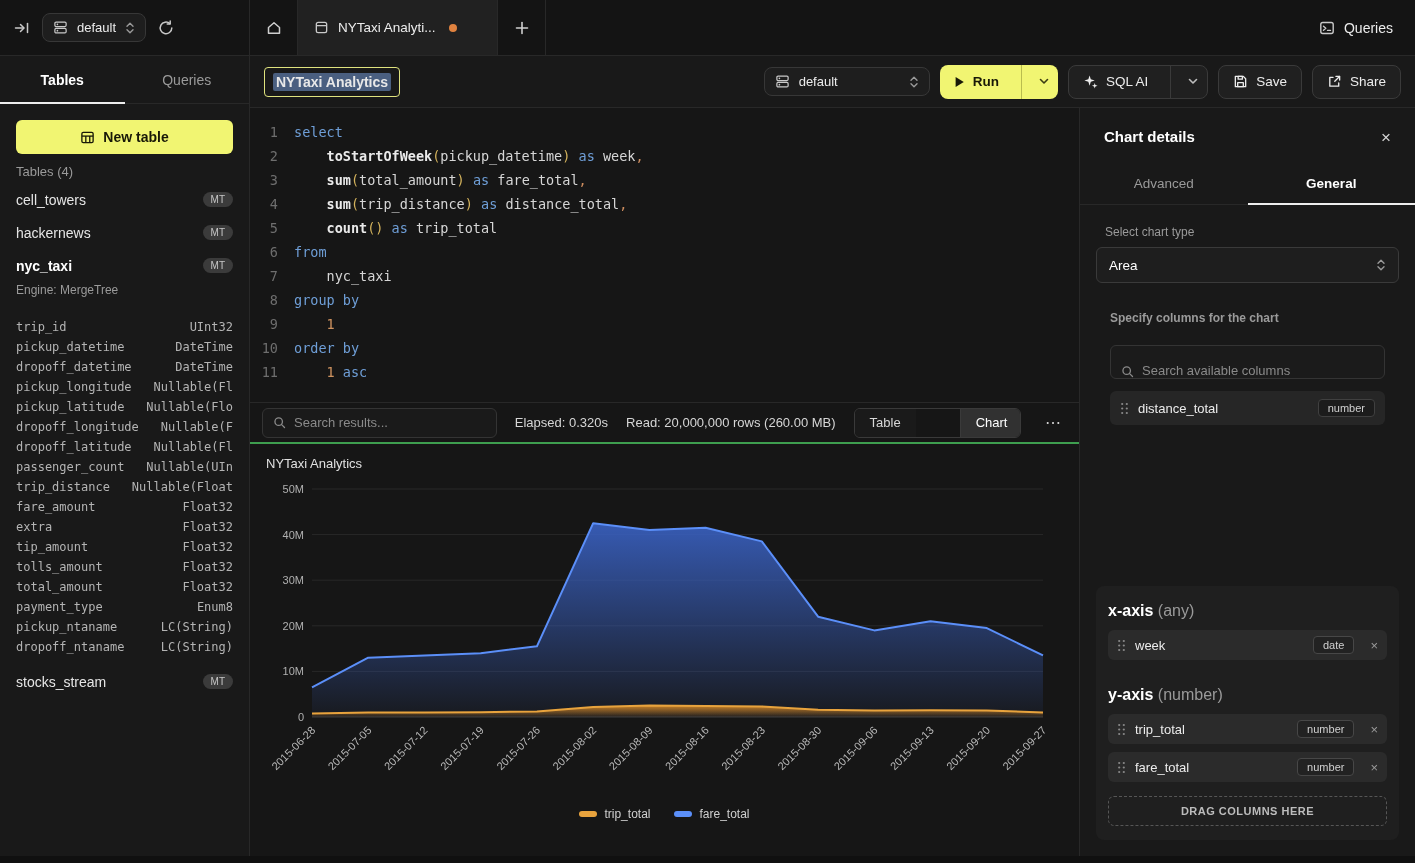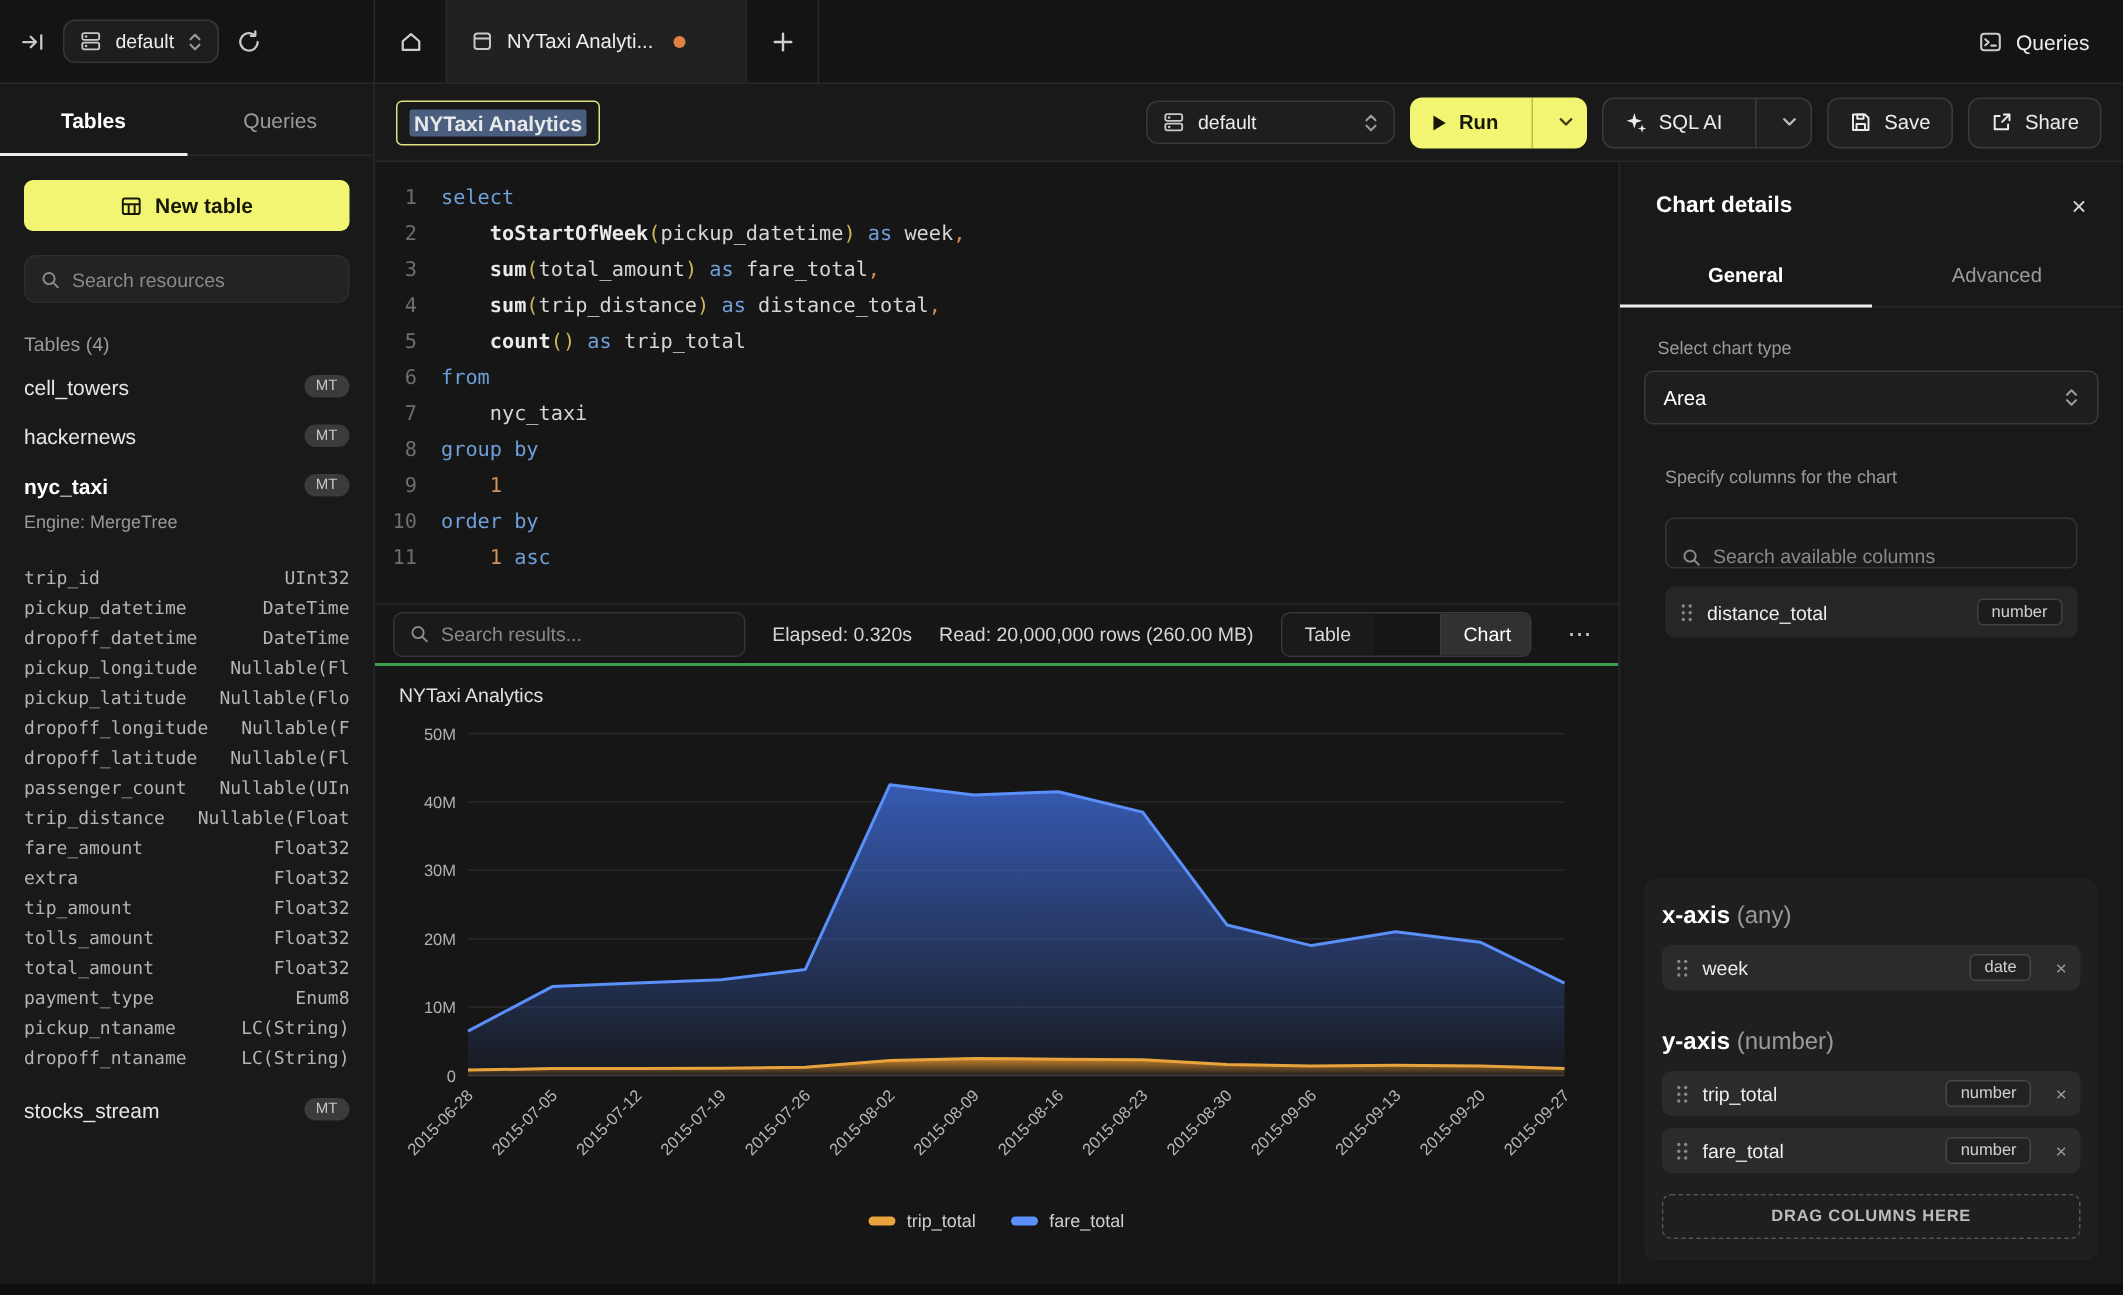--- a/index.html
+++ b/index.html
@@ -101,21 +101,21 @@
   .close-x { color:#d6d6d6; font-size:17px; font-weight:normal; cursor:pointer; }
   .panel-tabs { display:flex; border-bottom:1px solid #282828; flex:0 0 auto; }
   .panel-tab { flex:1; text-align:center; padding:12px 0 13px; font-size:13.5px; color:#9a9a9a; position:relative; cursor:pointer; }
   .panel-tab.active { color:#ffffff; font-weight:bold; }
   .panel-tab.active::after { content:""; position:absolute; left:0; right:0; bottom:-1px; height:2px; background:#ededed; }
   .panel-body { flex:1; display:flex; flex-direction:column; padding:20px 16px 16px; min-height:0; }
   .field-label { font-size:12px; color:#9a9a9a; margin:0 0 8px 9px; }
   .chart-type-select { height:36px; border:1px solid #3a3a3a; border-radius:6px; background:#1e1e1e; display:flex; align-items:center;
                        justify-content:space-between; padding:0 12px; font-size:13.5px; color:#ffffff; cursor:pointer; margin-bottom:28px; }
   .spec-group { margin:0 14px; }
-  .spec-group .field-label { margin-left:0; }
+  .spec-group .field-label { margin-left:0;font-weight:bold; }
   .col-search { height:34px; border:1px solid #343434; border-radius:6px; background:#1b1b1b; display:flex; align-items:flex-end; gap:8px;
                 padding:0 10px; color:#8a8a8a; font-size:13px; cursor:text; margin-bottom:12px;margin-top:20px; }
   .col-item { height:34px; background:#262626; border-radius:6px; display:flex; align-items:center; gap:9px; padding:0 10px; font-size:13px; color:#ececec; cursor:grab; }
   .badge-type { margin-left:auto; background:#1c1c1c; border:1px solid #404040; border-radius:4px; font-size:11px; color:#d0d0d0; padding:2px 9px; }
   .handle { color:#8a8a8a; display:flex; }
   .axis-box { margin-top:auto; background:#1f1f1f; border-radius:8px; padding:12px 12px 14px; }
   .axis-label { text-align:left; font-size:16px; color:#ffffff; font-weight:bold; margin:4px 0 10px; }
   .axis-label .muted { color:#9a9a9a; font-weight:normal; }
   .axis-item { height:30px; background:#2b2b2b; border-radius:6px; display:flex; align-items:center; gap:9px; padding:0 9px; font-size:13px; color:#ececec; margin-bottom:8px; cursor:grab; }
   .axis-item .badge-type { background:#222222; border-color:#474747; }
@@ -210,29 +210,20 @@
       </div>
       <button class="new-table-btn">
         <svg width="15" height="15" viewBox="0 0 16 16" fill="none" stroke="currentColor" stroke-width="1.4">
             <rect x="2" y="2.5" width="12" height="11" rx="1.5"></rect>
             <line x1="2" y1="6.5" x2="14" y2="6.5"></line>
             <line x1="6.2" y1="6.5" x2="6.2" y2="13.5"></line>
             <line x1="10.4" y1="6.5" x2="10.4" y2="13.5"></line>
           </svg>
         <span>New table</span>
       </button>
-      <div class="side-search">
-        <span class="icon-btn" style="color:#8a8a8a">
-          <svg width="13" height="13" viewBox="0 0 16 16">
-              <circle cx="7" cy="7" r="4.6" fill="none" stroke="currentColor" stroke-width="1.6"></circle>
-              <line x1="10.6" y1="10.6" x2="14.2" y2="14.2" stroke="currentColor" stroke-width="1.6" stroke-linecap="round"></line>
-            </svg>
-        </span>
-        <span>Search resources</span>
-      </div>
       <div class="tables-section">
         <div class="section-title">Tables (4)</div>
         <div>
             <div class="tbl-row">
               <span class="tbl-name">cell_towers</span>
               <span class="badge-mt">MT</span>
             </div>
             <div class="tbl-row">
               <span class="tbl-name">hackernews</span>
               <span class="badge-mt">MT</span>
@@ -525,22 +516,22 @@
               </div>
           </div>
         </div>
 
         <aside class="chart-panel">
           <div class="panel-header">
             <span>Chart details</span>
             <span class="close-x">×</span>
           </div>
           <div class="panel-tabs">
+            <div class="panel-tab"><span>Advanced</span></div>
             <div class="panel-tab active"><span>General</span></div>
-            <div class="panel-tab"><span>Advanced</span></div>
           </div>
           <div class="panel-body">
             <div class="field-label">Select chart type</div>
             <div class="chart-type-select">
               <span>Area</span>
               <span class="chev" style="color:#9a9a9a;display:flex">
                 <svg width="10" height="14" viewBox="0 0 10 14" fill="none" stroke="currentColor" stroke-width="1.4" stroke-linecap="round" stroke-linejoin="round">
                     <polyline points="2,5.2 5,2.2 8,5.2"></polyline>
                     <polyline points="2,8.8 5,11.8 8,8.8"></polyline>
                   </svg>

